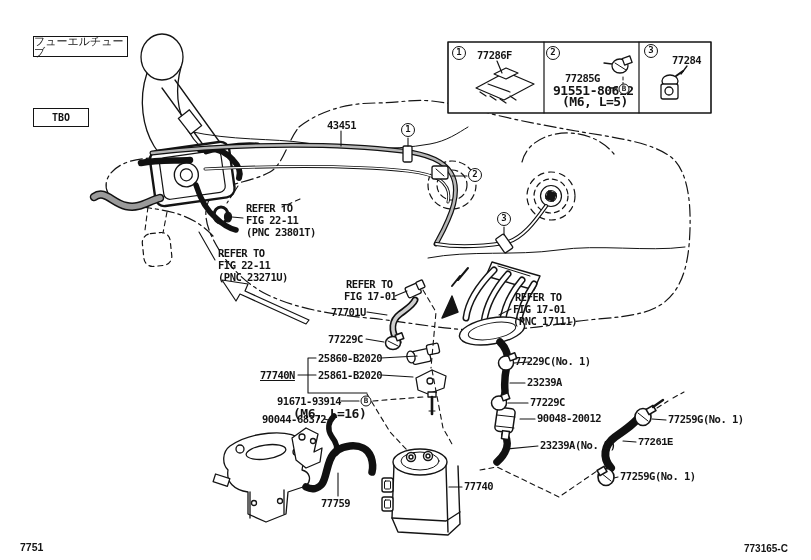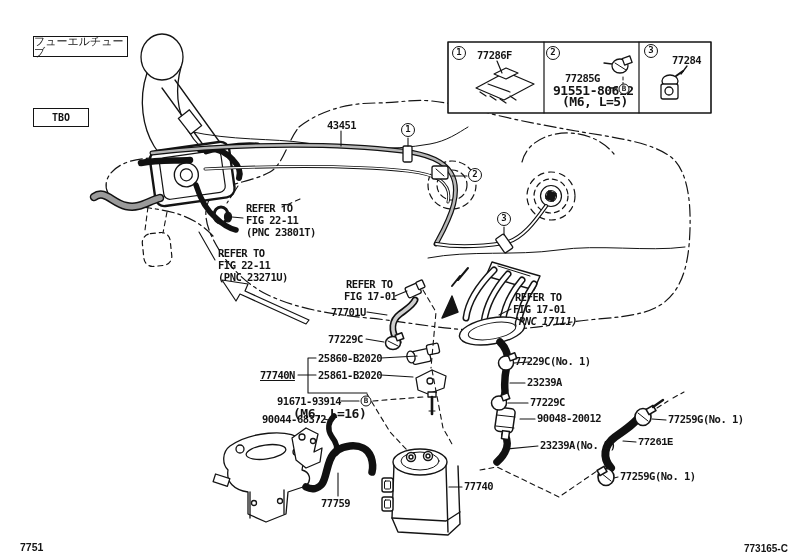--- a/index.html
+++ b/index.html
@@ -331,21 +331,21 @@
       <div class="lbl" style="left: 331px; top: 307px;">77701U</div>
       <div class="lbl" style="left: 328px; top: 334px;">77229C</div>
       <div class="lbl" style="left: 318px; top: 353px;">25860-B2020</div>
       <div class="lbl" style="left: 260px; top: 370px; text-decoration: underline;">77740N</div>
       <div class="lbl" style="left: 318px; top: 370px;">25861-B2020</div>
       <div class="lbl" style="left: 277px; top: 396px;">91671-93914</div>
       <div class="lbl sm" style="left: 293px; top: 407px;">(M6, L=16)</div>
       <div class="lbl" style="left: 262px; top: 414px;">90044-68372</div>
       <div class="lbl" style="left: 515px; top: 292px;">REFER TO</div>
       <div class="lbl" style="left: 513px; top: 304px;">FIG 17-01</div>
-      <div class="lbl" style="left: 513px; top: 316px; font-style: italic;">(PNC 17111)</div>
+      <div class="lbl" style="left: 513px; top: 316px;">(PNC 17111)</div>
       <div class="lbl" style="left: 515px; top: 356px;">77229C(No. 1)</div>
       <div class="lbl" style="left: 527px; top: 377px;">23239A</div>
       <div class="lbl" style="left: 530px; top: 397px;">77229C</div>
       <div class="lbl" style="left: 537px; top: 413px;">90048-20012</div>
       <div class="lbl" style="left: 540px; top: 440px;">23239A(No. 2)</div>
       <div class="lbl" style="left: 668px; top: 414px;">77259G(No. 1)</div>
       <div class="lbl" style="left: 638px; top: 437px; font-family: Liberation Mono, monospace;">77261E</div>
       <div class="lbl" style="left: 620px; top: 471px;">77259G(No. 1)</div>
       <div class="lbl" style="left: 321px; top: 498px;">77759</div>
       <div class="lbl" style="left: 464px; top: 481px;">77740</div>

